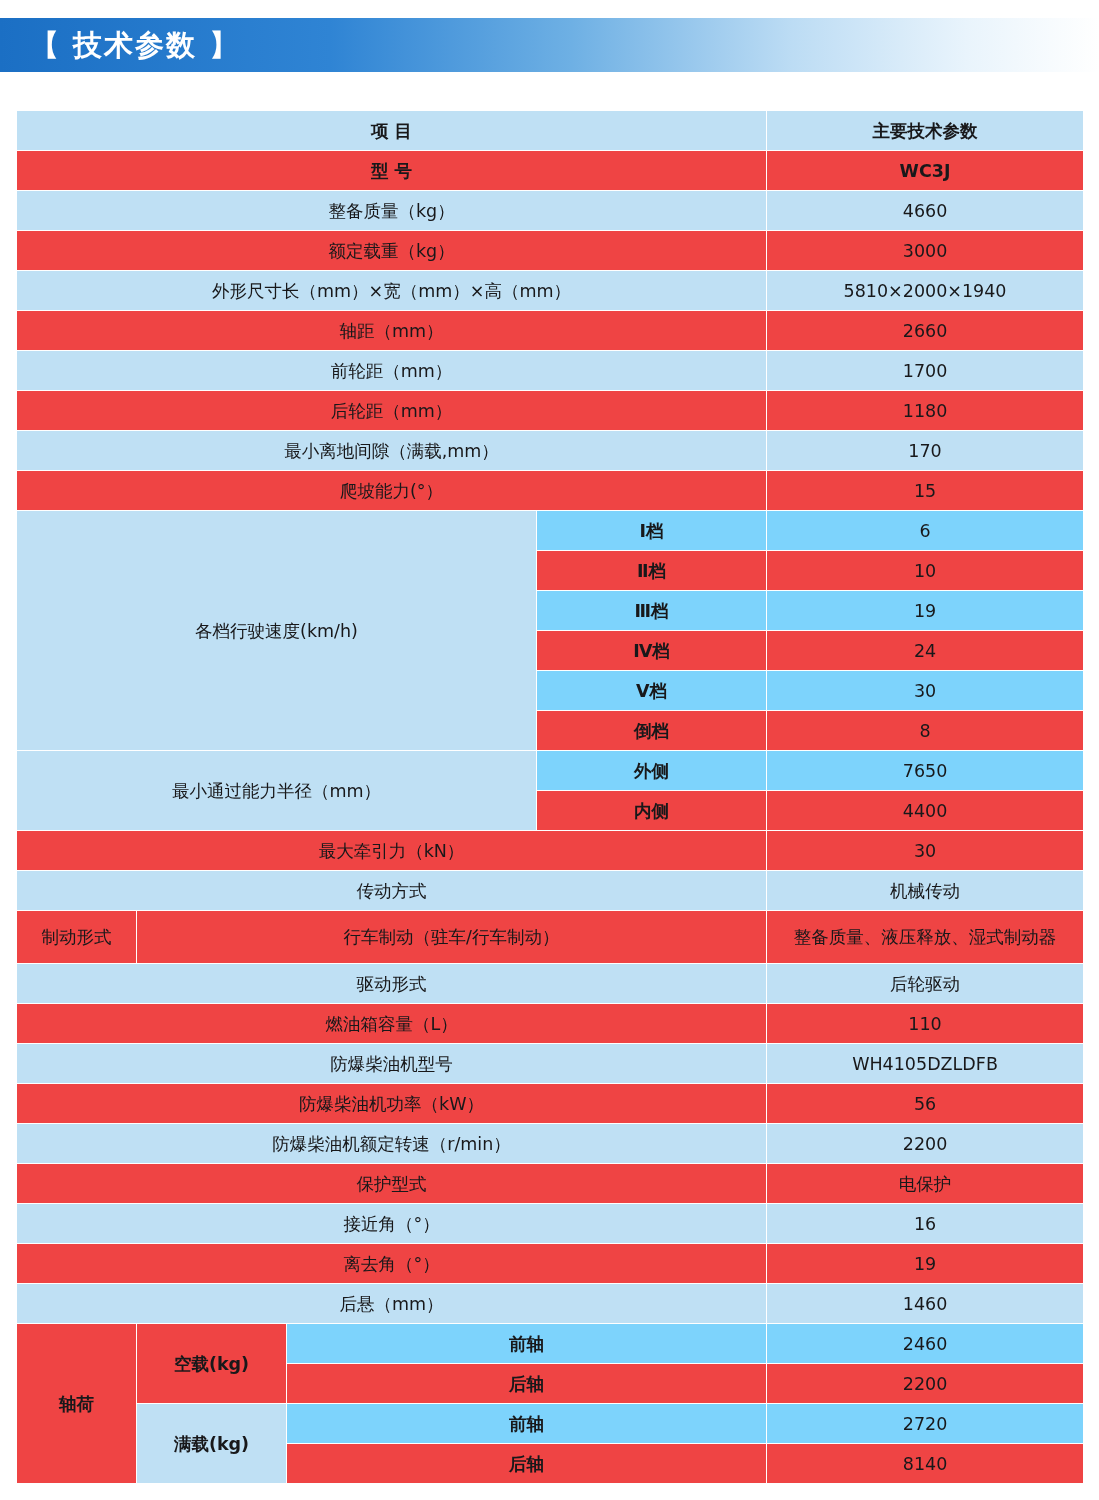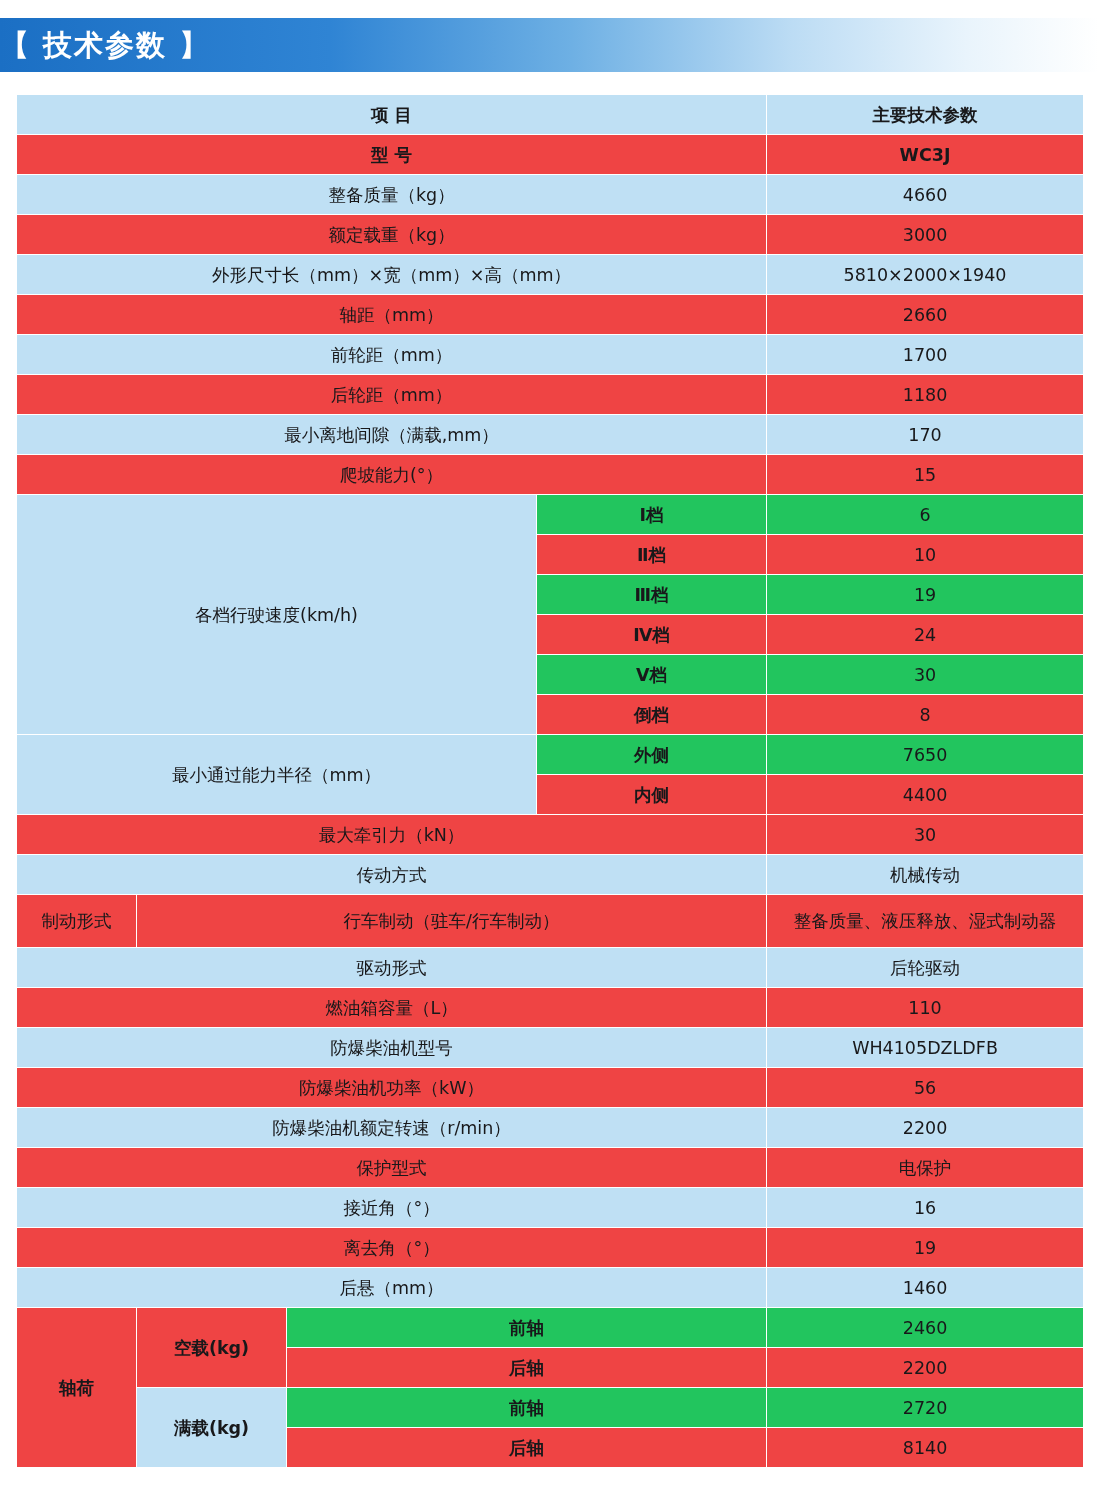--- a/index.html
+++ b/index.html
@@ -22,48 +22,49 @@
     height: 54px;
     background: linear-gradient(to right, #1b6fc4 0%, #2f84d4 30%, #6eb0e4 52%, #bcdcf4 72%, #e9f4fc 88%, #ffffff 100%);
     display: flex;
     align-items: center;
   }
   .header-title {
     font-size: 29px;
     font-weight: bold;
     color: #ffffff;
     letter-spacing: 2px;
+    padding-left: 30px;
     line-height: 1;
     white-space: nowrap;
   }
 
   
   .table-wrap {
-    padding: 22px 16px 0 16px;
+    padding: 38px 16px 0 16px;
   }
   table.spec {
     border-collapse: collapse;
     width: 1067px;
     table-layout: fixed;
     background: #cfe7f7;
   }
   table.spec td {
     border: 1px solid #ffffff;
     text-align: center;
     vertical-align: middle;
     font-size: 17.5px;
     color: #18181a;
     height: 39px;
     padding: 0 4px;
     white-space: nowrap;
   }
   
   td.tint-a { background: #bfe0f4; }
   td.tint-b { background: #ef4444; }
-  td.tint-c { background: #22c55e; }
+  td.tint-c { background: #7dd3fc; }
 
   td.bold { font-weight: bold; }
   td.head {
     font-size: 18.5px;
     font-weight: bold;
   }
 </style>
 </head>
 <body>
 

